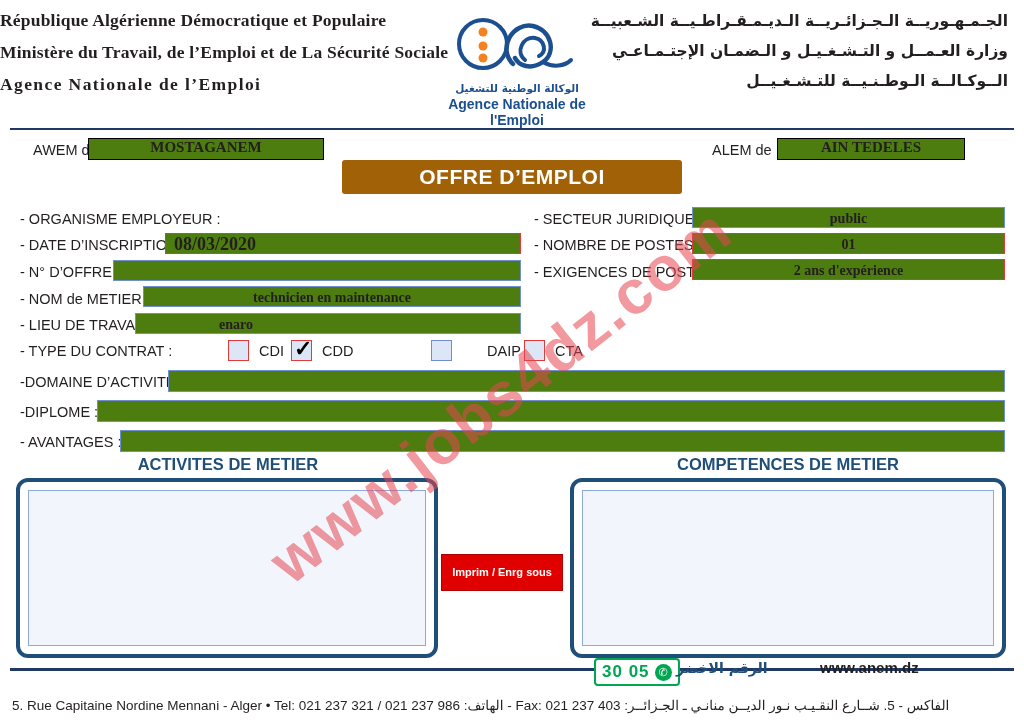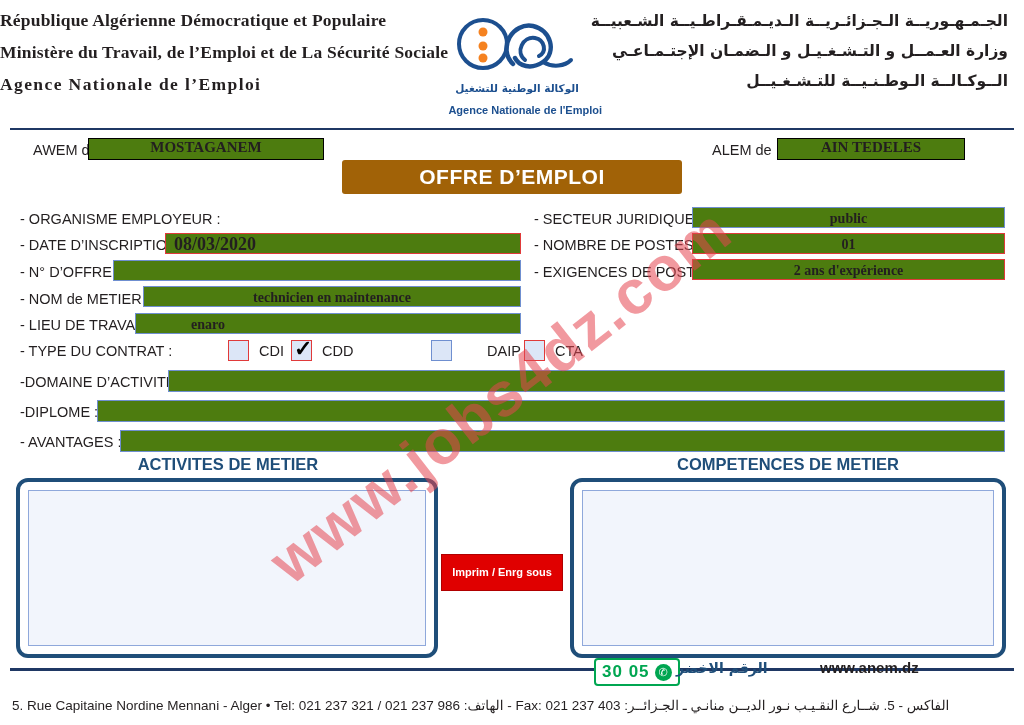--- a/index.html
+++ b/index.html
@@ -74,25 +74,24 @@
   .logo-cap-ar {
     font-family: "DejaVu Sans", sans-serif;
     font-size: 10.5px;
     font-weight: bold;
     color: #1c4f8f;
     margin-top: 2px;
     direction: rtl;
   }
   .logo-cap-fr {
     font-family: "Liberation Sans", sans-serif;
-    font-size: 11px;
+    font-size: 14px;
     font-weight: bold;
     color: #1c4f8f;
-    margin-top: 10px;
-    text-align: right;
+    margin-top: 2px;
   }
 
   .rule {
     position: absolute;
     left: 10px;
     width: 1004px;
     height: 2px;
     background: #1f3864;
   }
   .rule.top { top: 128px; }
@@ -361,21 +360,21 @@
   <div class="fld-box b-blue" style="left:113px; top:260px; width:408px; height:21px; line-height:21px;">
     <span class="val left-pad"></span>
   </div>
 
   <div class="fld-label" style="left:20px; top:291px;">- NOM de METIER :</div>
   <div class="fld-box b-blue" style="left:143px; top:286px; width:378px; height:21px; line-height:21px;">
     <span class="val center" style="font-size:14px;">technicien en maintenance</span>
   </div>
 
   <div class="fld-label" style="left:20px; top:317px;">- LIEU DE TRAVAIL :</div>
-  <div class="fld-box b-blue" style="left:135px; top:313px; width:386px; height:21px; line-height:21px;">
+  <div class="fld-box b-blue" style="left:135px; top:313px; width:386px; height:21px; line-height:21px;padding-left:28px;">
     <span class="val left-pad" style="padding-left:55px; font-size:14px;">enaro</span>
   </div>
 
   <div class="fld-label" style="left:534px; top:211px;">- SECTEUR JURIDIQUE :</div>
   <div class="fld-box b-blue" style="left:692px; top:207px; width:313px; height:21px; line-height:21px;">
     <span class="val center" style="font-size:14px;">public</span>
   </div>
 
   <div class="fld-label" style="left:534px; top:237px;">- NOMBRE DE POSTES :</div>
   <div class="fld-box b-red" style="left:692px; top:233px; width:313px; height:21px; line-height:21px;">

